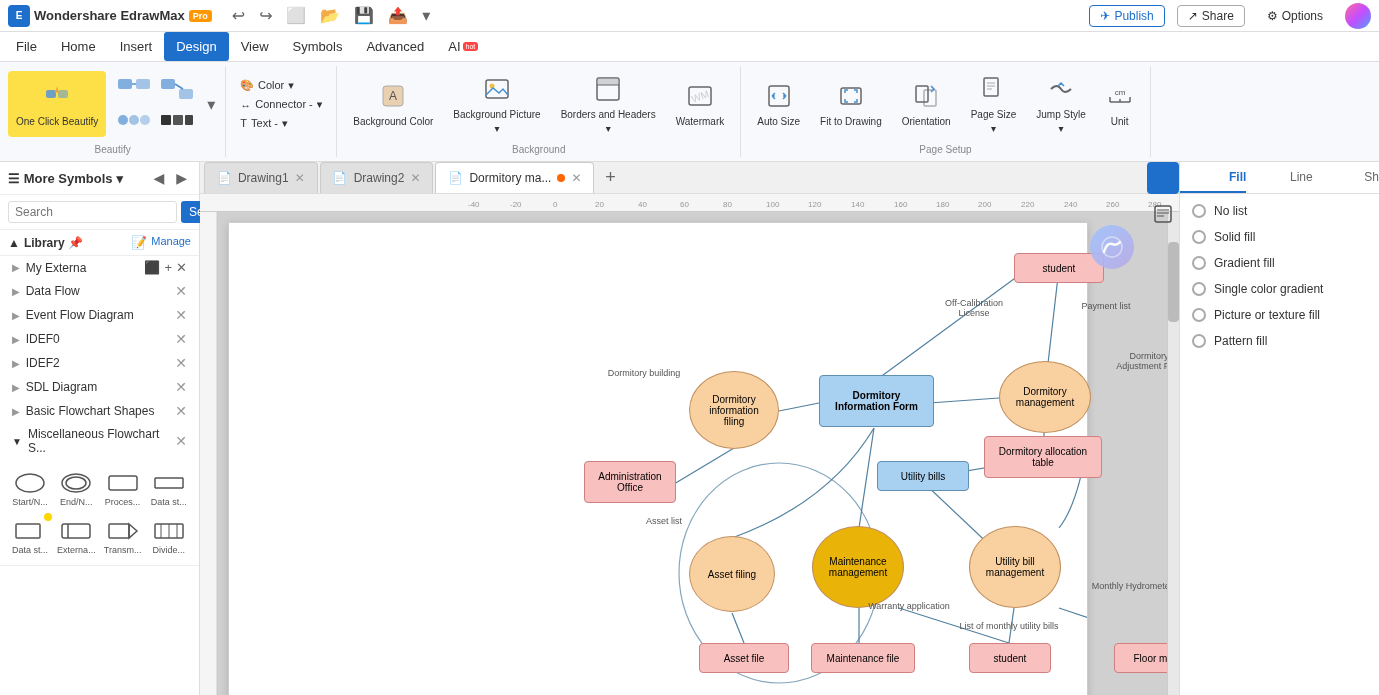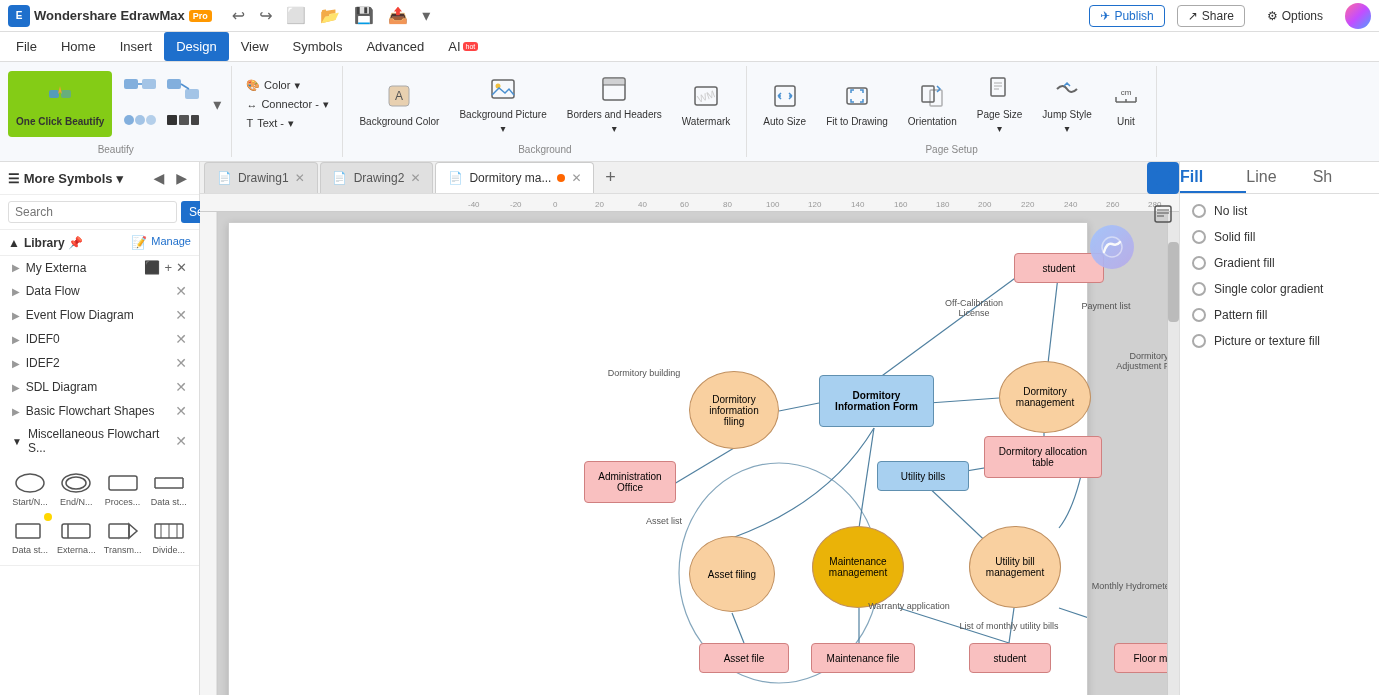--- a/index.html
+++ b/index.html
@@ -84,21 +84,21 @@
       justify-content: center;
       padding: 4px 8px;
       cursor: pointer;
       border-radius: 4px;
       min-width: 44px;
       gap: 3px;
       font-size: 10px;
       color: #333;
       height: 66px;
     }
-    .ribbon-btn.active { background: #84cc16; font-weight: bold; }
+    .ribbon-btn.active { background: #fde047; }
     .ribbon-btn .btn-icon { font-size: 20px; line-height: 1; }
     .ribbon-btn-small {
       display: flex;
       flex-direction: row;
       align-items: center;
       padding: 2px 6px;
       cursor: pointer;
       border-radius: 3px;
       gap: 4px;
       font-size: 11px;
@@ -293,22 +293,22 @@
     }
     #right-panel-tabs {
       display: flex;
       border-bottom: 1px solid #ddd;
       height: 32px;
     }
     .right-tab {
       flex: 1;
       display: flex;
       align-items: center;
-      justify-content: flex-start;
-      font-size: 16px;
+      justify-content: flex-end;
+      font-size: 12px;
       cursor: pointer;
       color: #666;
       border-bottom: 2px solid transparent;
     }
     .right-tab.active { color: #1e6fcc; border-bottom: 2px solid #1e6fcc; font-weight: 600; }
 
     .fill-option {
       display: flex;
       align-items: center;
       gap: 8px;
@@ -1048,22 +1048,22 @@
       <div class="fill-option">
         <div class="radio-circle"></div>
         <span>Gradient fill</span>
       </div>
       <div class="fill-option">
         <div class="radio-circle"></div>
         <span>Single color gradient</span>
       </div>
       <div class="fill-option">
         <div class="radio-circle"></div>
-        <span>Pattern fill</span>
+        <span>Picture or texture fill</span>
       </div>
       <div class="fill-option">
         <div class="radio-circle"></div>
-        <span>Picture or texture fill</span>
+        <span>Pattern fill</span>
       </div>
     </div>
   </div>
 
 </div>
 
 </body></html>

